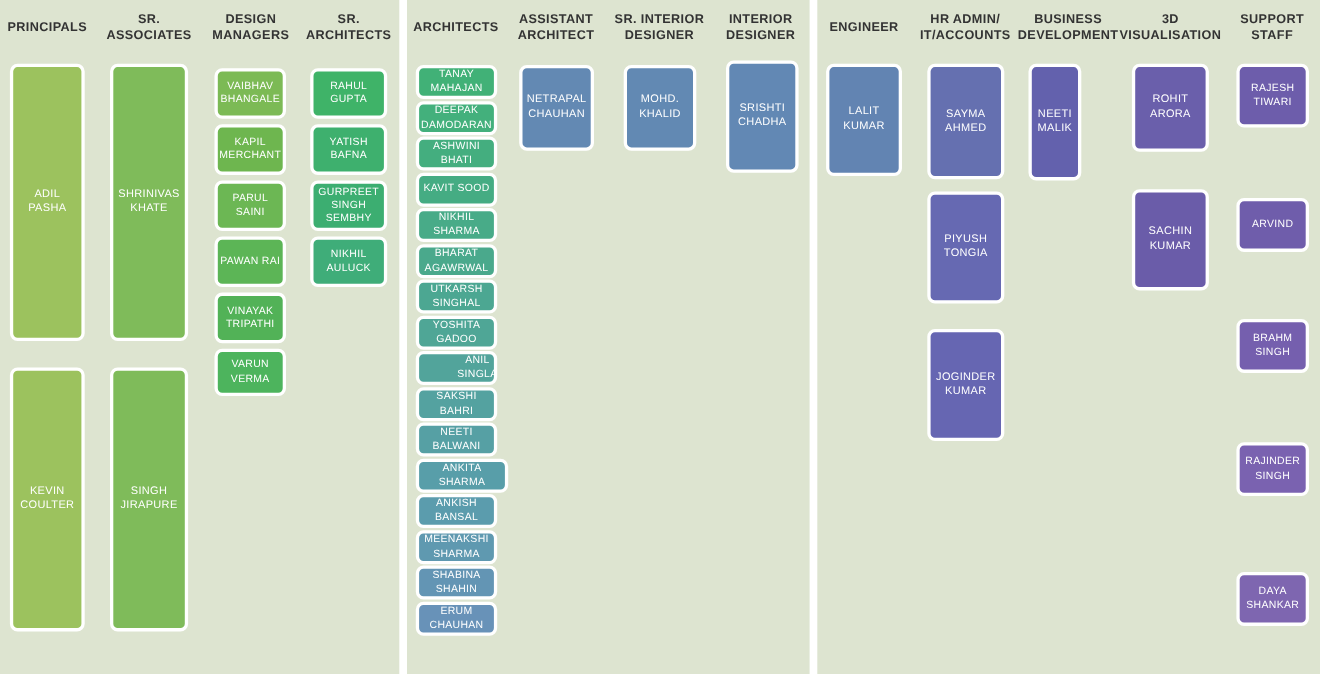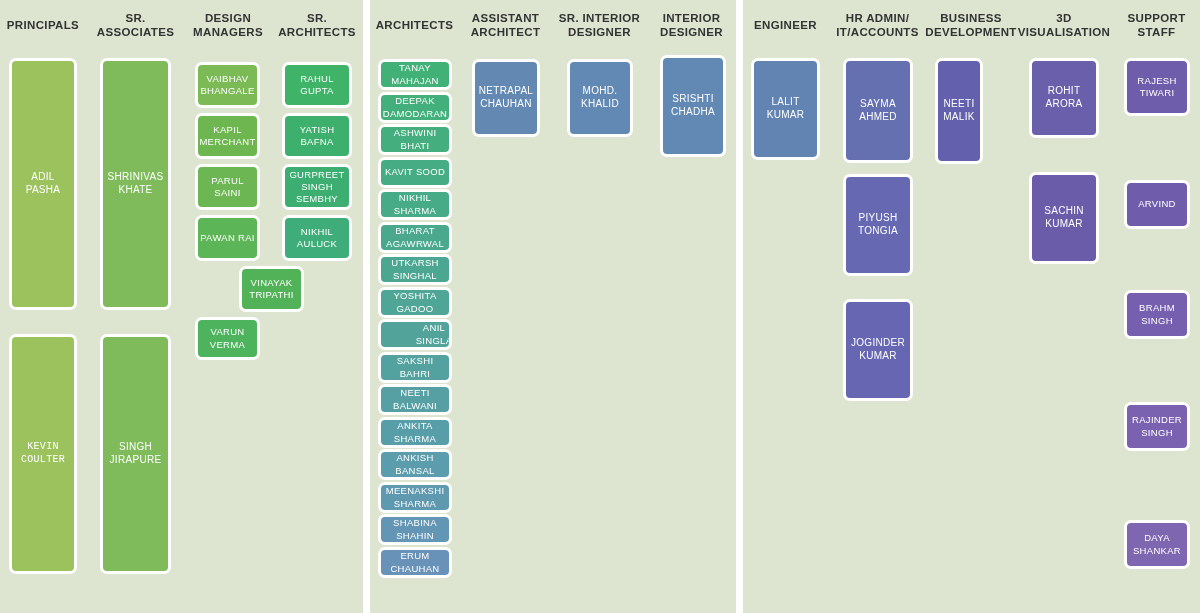--- a/index.html
+++ b/index.html
@@ -76,21 +76,21 @@
 </head>
 <body>
 
 <div id="chart" style="background: rgb(221, 228, 208);">
     <div class="divider" style="left: 363px; background: rgb(255, 255, 255);"></div>
     <div class="divider" style="left: 736px; background: rgb(255, 255, 255);"></div>
     <div class="column" style="left: 0px; width: 86px;">
       <div class="col-header" style="color: rgb(51, 51, 51);">PRINCIPALS</div>
       <div class="nodes">
         <div class="node lg" style="left: 9px; top: 58px; width: 68px; height: 252px; background: rgb(156, 194, 94); border-color: rgb(255, 255, 255); color: rgb(255, 255, 255);">ADIL PASHA</div>
-        <div class="node lg" style="left: 9px; top: 334px; width: 68px; height: 240px; background: rgb(156, 194, 94); border-color: rgb(255, 255, 255); color: rgb(255, 255, 255); font-family: Liberation Mono, monospace;">KEVIN
+        <div class="node lg" style="left: 9px; top: 334px; width: 68px; height: 240px; background: rgb(156, 194, 94); border-color: rgb(255, 255, 255); color: rgb(255, 255, 255);">KEVIN
 COULTER</div>
       </div>
     </div>
     <div class="column" style="left: 86px; width: 99px;">
       <div class="col-header" style="color: rgb(51, 51, 51);">SR. ASSOCIATES</div>
       <div class="nodes">
         <div class="node lg" style="left: 14px; top: 58px; width: 71px; height: 252px; background: rgb(127, 187, 90); border-color: rgb(255, 255, 255); color: rgb(255, 255, 255);">SHRINIVAS
 KHATE</div>
         <div class="node lg" style="left: 14px; top: 334px; width: 71px; height: 240px; background: rgb(127, 187, 90); border-color: rgb(255, 255, 255); color: rgb(255, 255, 255);">SINGH JIRAPURE</div>
       </div>
@@ -98,21 +98,21 @@
     <div class="column" style="left: 185px; width: 86px;">
       <div class="col-header" style="color: rgb(51, 51, 51);">DESIGN
 MANAGERS</div>
       <div class="nodes">
         <div class="node" style="left: 10px; top: 62px; width: 65px; height: 46px; background: rgb(124, 186, 85); border-color: rgb(255, 255, 255); color: rgb(255, 255, 255);">VAIBHAV
 BHANGALE</div>
         <div class="node" style="left: 10px; top: 113px; width: 65px; height: 46px; background: rgb(110, 182, 79); border-color: rgb(255, 255, 255); color: rgb(255, 255, 255);">KAPIL
 MERCHANT</div>
         <div class="node" style="left: 10px; top: 164px; width: 65px; height: 46px; background: rgb(108, 183, 84); border-color: rgb(255, 255, 255); color: rgb(255, 255, 255);">PARUL SAINI</div>
         <div class="node" style="left: 10px; top: 215px; width: 65px; height: 46px; background: rgb(92, 181, 86); border-color: rgb(255, 255, 255); color: rgb(255, 255, 255);">PAWAN RAI</div>
-        <div class="node" style="left: 10px; top: 266px; width: 65px; height: 46px; background: rgb(82, 178, 87); border-color: rgb(255, 255, 255); color: rgb(255, 255, 255); margin-left: 44px;">VINAYAK
+        <div class="node" style="left: 10px; top: 266px; width: 65px; height: 46px; background: rgb(82, 178, 87); border-color: rgb(255, 255, 255); color: rgb(255, 255, 255);">VINAYAK
 TRIPATHI</div>
         <div class="node" style="left: 10px; top: 317px; width: 65px; height: 43px; background: rgb(77, 180, 93); border-color: rgb(255, 255, 255); color: rgb(255, 255, 255);">VARUN VERMA</div>
       </div>
     </div>
     <div class="column" style="left: 271px; width: 92px;">
       <div class="col-header" style="color: rgb(51, 51, 51);">SR.
 ARCHITECTS</div>
       <div class="nodes">
         <div class="node" style="left: 11px; top: 62px; width: 70px; height: 46px; background: rgb(63, 179, 104); border-color: rgb(255, 255, 255); color: rgb(255, 255, 255);">RAHUL GUPTA</div>
         <div class="node" style="left: 11px; top: 113px; width: 70px; height: 46px; background: rgb(62, 176, 110); border-color: rgb(255, 255, 255); color: rgb(255, 255, 255);">YATISH BAFNA</div>
@@ -137,21 +137,21 @@
 SHARMA</div>
         <div class="node" style="left: 8px; top: 222px; width: 74px; height: 31px; background: rgb(74, 169, 140); border-color: rgb(255, 255, 255); color: rgb(255, 255, 255);">BHARAT
 AGAWRWAL</div>
         <div class="node" style="left: 8px; top: 254px; width: 74px; height: 31px; background: rgb(76, 167, 146); border-color: rgb(255, 255, 255); color: rgb(255, 255, 255);">UTKARSH
 SINGHAL</div>
         <div class="node" style="left: 8px; top: 287px; width: 74px; height: 31px; background: rgb(79, 166, 150); border-color: rgb(255, 255, 255); color: rgb(255, 255, 255);">YOSHITA
 GADOO</div>
         <div class="node" style="left: 8px; top: 319px; width: 74px; height: 31px; background: rgb(82, 164, 155); border-color: rgb(255, 255, 255); color: rgb(255, 255, 255); padding-left: 40px;">ANIL SINGLA</div>
         <div class="node" style="left: 8px; top: 352px; width: 74px; height: 31px; background: rgb(84, 162, 160); border-color: rgb(255, 255, 255); color: rgb(255, 255, 255);">SAKSHI BAHRI</div>
         <div class="node" style="left: 8px; top: 384px; width: 74px; height: 31px; background: rgb(86, 160, 164); border-color: rgb(255, 255, 255); color: rgb(255, 255, 255);">NEETI BALWANI</div>
-        <div class="node" style="left: 8px; top: 417px; width: 74px; height: 31px; background: rgb(88, 158, 169); border-color: rgb(255, 255, 255); color: rgb(255, 255, 255);">ANKITA
+        <div class="node" style="left: 8px; top: 417px; width: 84px; height: 31px; background: rgb(88, 158, 169); border-color: rgb(255, 255, 255); color: rgb(255, 255, 255);">ANKITA
 SHARMA</div>
         <div class="node" style="left: 8px; top: 449px; width: 74px; height: 31px; background: rgb(91, 156, 173); border-color: rgb(255, 255, 255); color: rgb(255, 255, 255);">ANKISH
 BANSAL</div>
         <div class="node" style="left: 8px; top: 482px; width: 74px; height: 31px; background: rgb(95, 153, 176); border-color: rgb(255, 255, 255); color: rgb(255, 255, 255);">MEENAKSHI
 SHARMA</div>
         <div class="node" style="left: 8px; top: 514px; width: 74px; height: 31px; background: rgb(99, 149, 180); border-color: rgb(255, 255, 255); color: rgb(255, 255, 255);">SHABINA
 SHAHIN</div>
         <div class="node" style="left: 8px; top: 547px; width: 74px; height: 31px; background: rgb(104, 146, 184); border-color: rgb(255, 255, 255); color: rgb(255, 255, 255);">ERUM
 CHAUHAN</div>
       </div>

